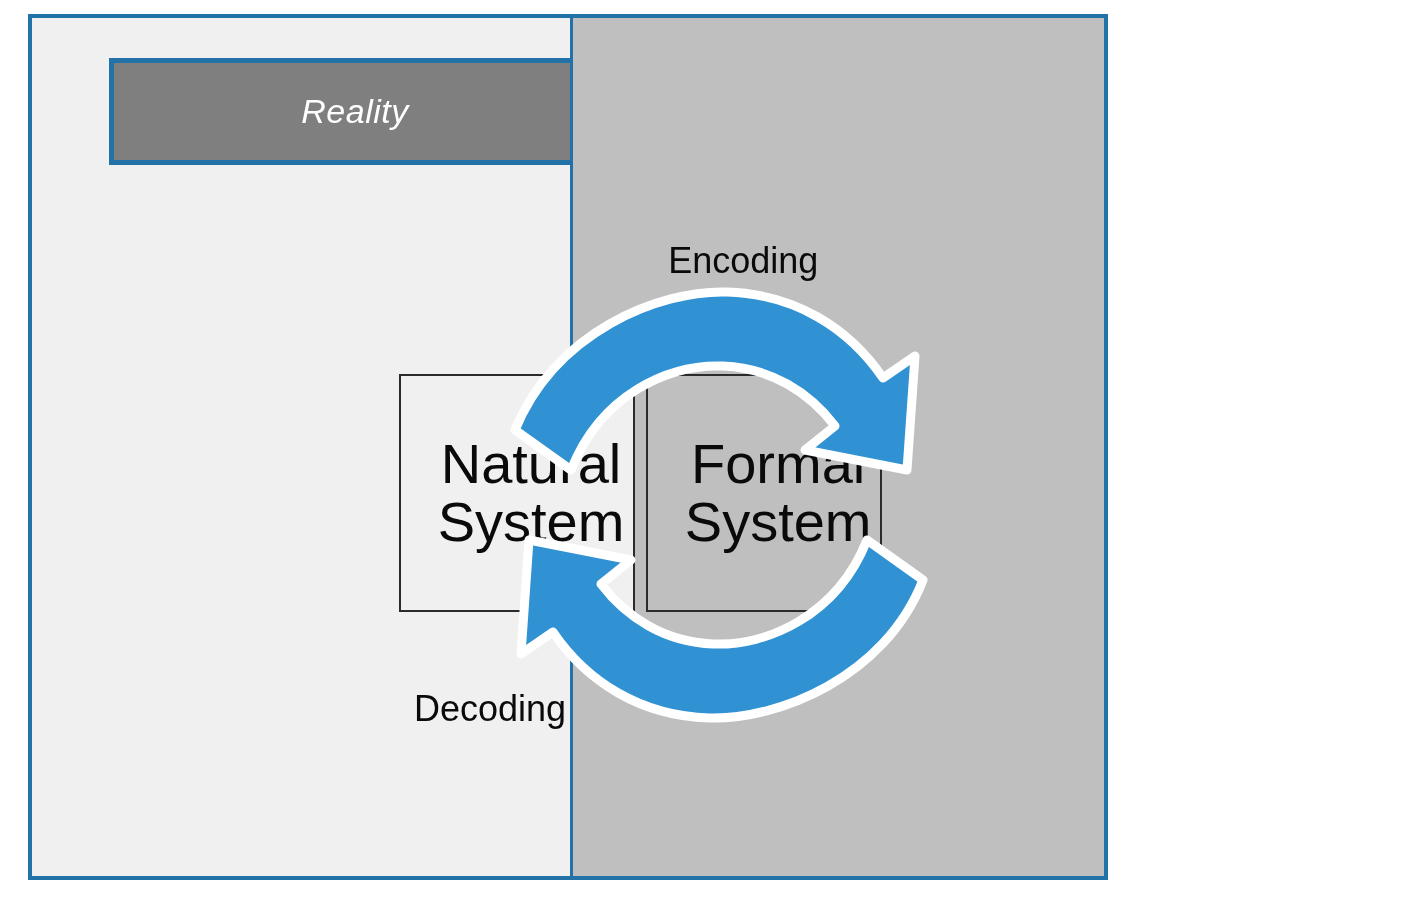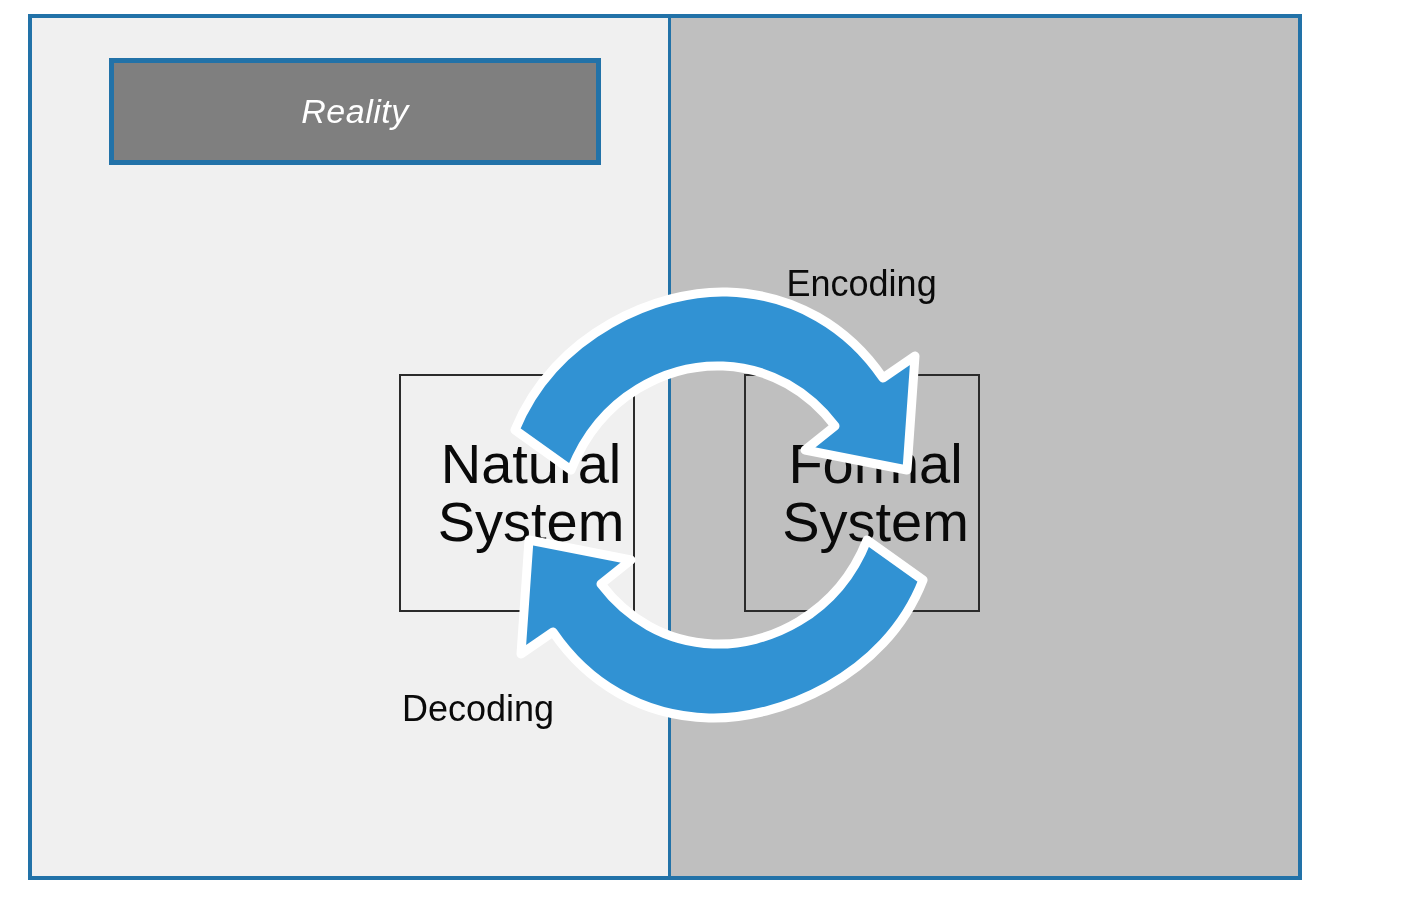--- a/index.html
+++ b/index.html
@@ -12,21 +12,21 @@
     height: 904px;
     font-family: "Liberation Sans", sans-serif;
     overflow: hidden;
   }
 
   
   #diagram-frame {
     position: absolute;
     left: 28px;
     top: 14px;
-    width: 1274px;
+    width: 1080px;
     height: 866px;
     border: 4px solid #2272A8;
     box-sizing: border-box;
     display: flex;
     background: #3b82f6;
   }
 
   
   .panel {
     position: relative;
@@ -119,25 +119,24 @@
   
   .arrow-caption {
     position: absolute;
     font-size: 36px;
     color: #0A0A0A;
     white-space: nowrap;
     z-index: 4;
   }
   #caption-encoding {
     left: 95px;
-    top: 245px;
-    margin-left: 21px;
+    top: 222px;
   }
   #caption-decoding {
-    left: 370px;
+    left: 382px;
     top: 670px;
   }
 </style>
 </head>
 <body>
 
 <div id="diagram-frame">
 
   <div class="panel" id="panel-reality">
 

